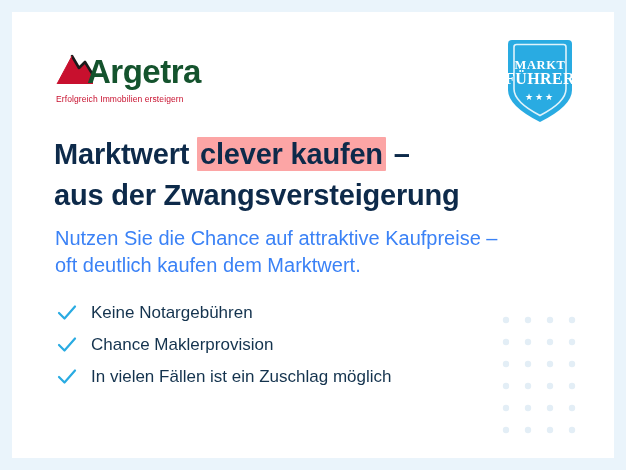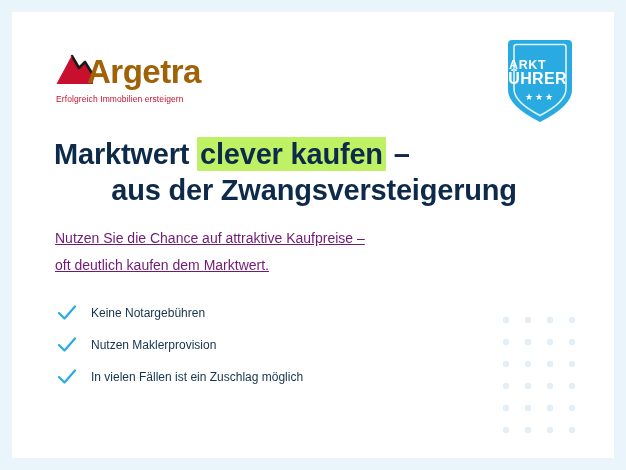--- a/index.html
+++ b/index.html
@@ -49,21 +49,21 @@
     top: 35px;
     width: 200px;
     height: 70px;
   }
   .logo-word {
     position: absolute;
     left: 32px;
     top: 8px;
     font-size: 33px;
     font-weight: bold;
-    color: #a16207;
+    color: #14532d;
     letter-spacing: -0.5px;
     line-height: 1;
   }
   .logo-mark {
     position: absolute;
     left: 0px;
     top: 6px;
     width: 40px;
     height: 34px;
   }
@@ -88,26 +88,27 @@
   }
   .badge-shape {
     position: absolute;
     inset: 0;
   }
   .badge-text {
     position: absolute;
     left: 0;
     top: 20px;
     width: 84px;
-    text-align: left;
+    text-align: center;
     color: #ffffff;
     font-weight: bold;
     font-size: 12.5px;
     line-height: 14px;
     letter-spacing: 0.6px;
+    font-family: Liberation Serif, serif;
   }
   .badge-text .l2 { font-size: 16px; letter-spacing: 0.4px; }
   .badge-stars {
     position: absolute;
     left: 0;
     top: 54px;
     width: 84px;
     text-align: center;
     color: #ffffff;
     font-size: 9px;
@@ -120,36 +121,35 @@
     left: 42px;
     top: 124px;
     width: 520px;
     font-size: 29px;
     font-weight: bold;
     color: #0d2a4a;
     line-height: 36px;
     letter-spacing: -0.2px;
   }
   .headline .hl-mark {
-    background: #bef264;
+    background: #fca5a5;
     padding: 1px 3px;
     border-radius: 1px;
   }
-  .headline .line2 { display: block; margin-top: 0; text-align: center; }
+  .headline .line2 { display: block; margin-top: 5px; }
 
   
   .subhead {
     position: absolute;
     left: 43px;
     top: 213px;
     width: 520px;
-    font-size: 14px;
-    color: #701a75;
+    font-size: 20px;
+    color: #3b82f6;
     line-height: 27px;
-    text-decoration: underline;
   }
 
   
   .bullets {
     position: absolute;
     left: 44px;
     top: 285px;
     width: 520px;
   }
   .bullet {
@@ -159,21 +159,21 @@
     align-items: center;
   }
   .check {
     width: 22px;
     height: 22px;
     flex: 0 0 22px;
     margin-right: 13px;
     display: block;
   }
   .bullet-label {
-    font-size: 12px;
+    font-size: 17px;
     color: #14334e;
     line-height: 18px;
     white-space: nowrap;
   }
 
   
   .dots {
     position: absolute;
     right: 18px;
     bottom: 18px;
@@ -270,21 +270,21 @@
         </span>
         <span class="bullet-label">Keine Notargebühren</span>
       </div>
 
       <div class="bullet">
         <span class="check">
           <svg width="22" height="22" viewBox="0 0 22 22" xmlns="http://www.w3.org/2000/svg">
             <path d="M3 11 L8.5 16.5 L19 4.5" fill="none" stroke="#29abe2" stroke-width="2.2" stroke-linecap="round" stroke-linejoin="round"></path>
           </svg>
         </span>
-        <span class="bullet-label">Nutzen Maklerprovision</span>
+        <span class="bullet-label">Chance Maklerprovision</span>
       </div>
 
 
       <div class="bullet">
         <span class="check">
           <svg width="22" height="22" viewBox="0 0 22 22" xmlns="http://www.w3.org/2000/svg">
             <path d="M3 11 L8.5 16.5 L19 4.5" fill="none" stroke="#29abe2" stroke-width="2.2" stroke-linecap="round" stroke-linejoin="round"></path>
           </svg>
         </span>
         <span class="bullet-label">In vielen Fällen ist ein Zuschlag möglich</span>

